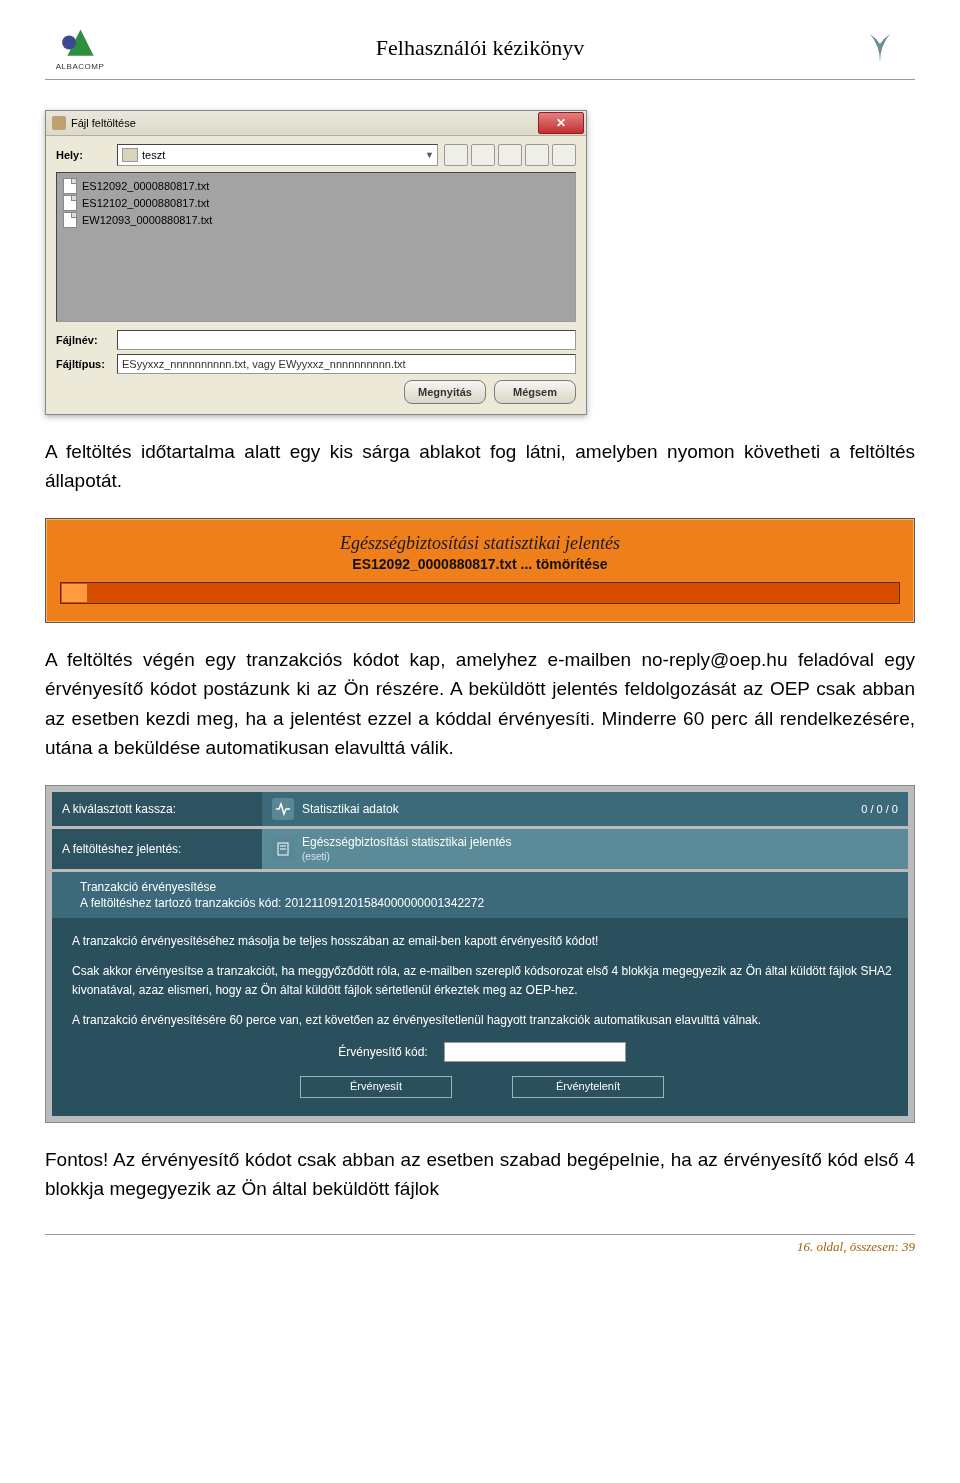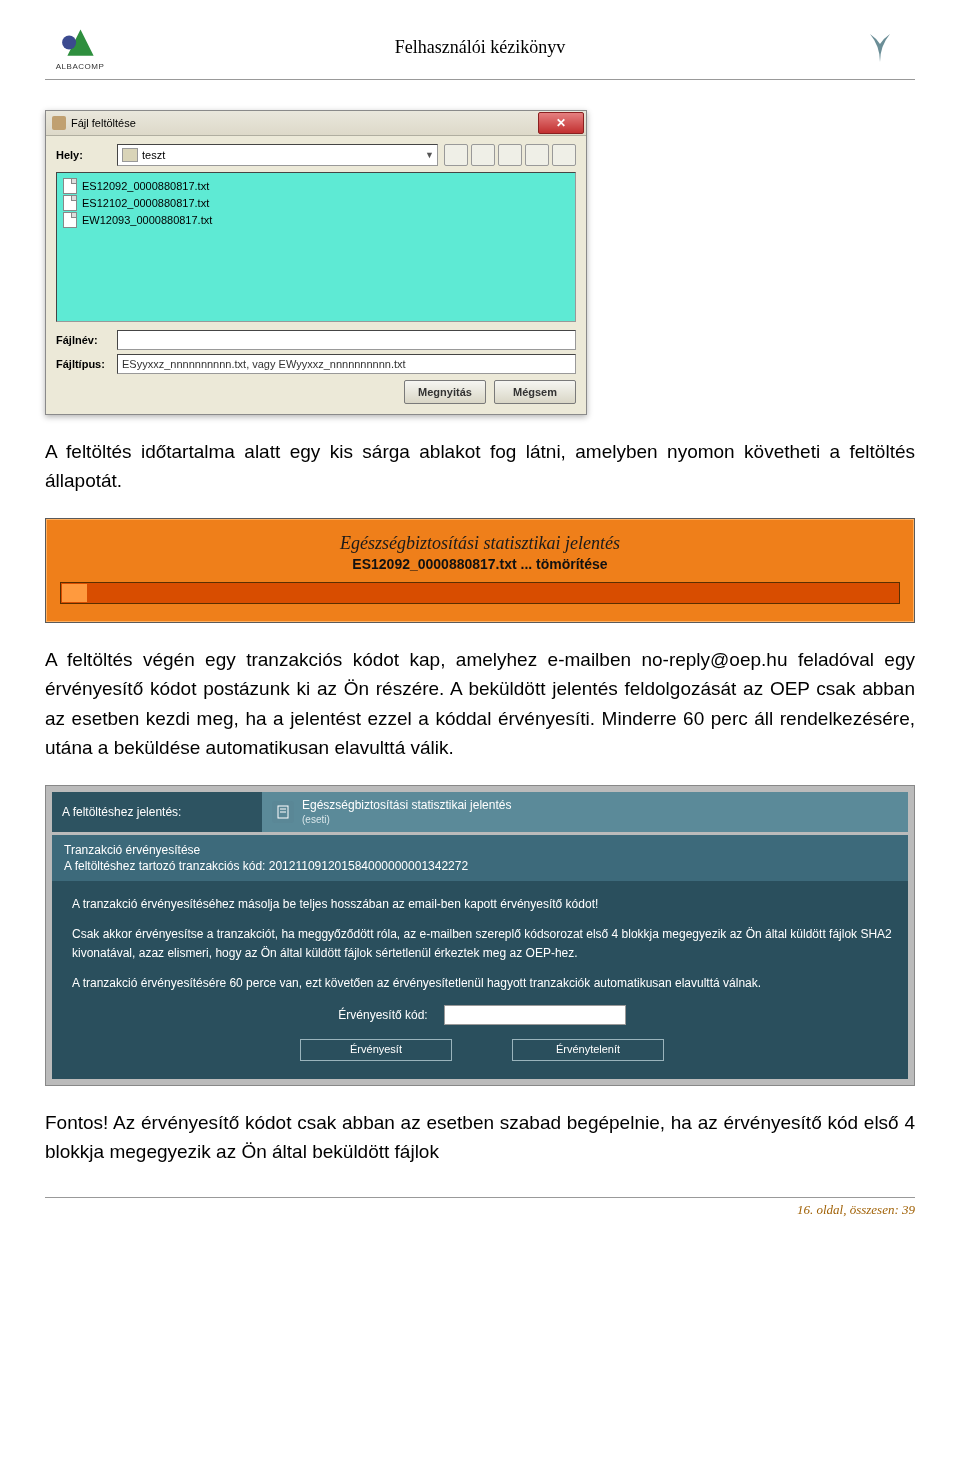--- a/index.html
+++ b/index.html
@@ -18,21 +18,21 @@
     align-items: center;
     justify-content: space-between;
     border-bottom: 1px solid #999;
     padding-bottom: 4px;
     margin-bottom: 30px;
   }
   .header-title {
     flex: 1;
     text-align: center;
     font-family: Georgia, 'Times New Roman', serif;
-    font-size: 18px;
+    font-size: 22px;
   }
   .logo-left, .logo-right {
     width: 70px;
     height: 55px;
     display: flex;
     align-items: center;
     justify-content: center;
     flex-direction: column;
   }
   .logo-left svg { width: 45px; height: 35px; }
@@ -78,37 +78,37 @@
     display:flex; align-items:center; padding:0 4px; gap:4px;
     position:relative;
   }
   .folder-combo::after{
     content:"▼"; position:absolute; right:3px; font-size:9px; color:#555;
   }
   .mini-icon { width:14px; height:12px; background:#d9d4b8; border:1px solid #999; }
   .toolbar-icons { display:flex; gap:3px;}
   .toolbar-icons .tb { width:22px; height:20px; border:1px solid #999; background:#efefe7; border-radius:2px;}
   .file-list {
-    border:1px inset #999; background:#5eead4; height:140px; padding:4px 6px;
+    border:1px inset #999; background:#a3a3a3; height:140px; padding:4px 6px;
     margin-bottom:8px;
   }
   .file-item { display:flex; align-items:center; gap:5px; height:17px;}
   .file-glyph { width:12px; height:14px; border:1px solid #888; background:#fff; position:relative;}
   .file-glyph::after{content:""; position:absolute; top:0; right:0; width:4px; height:4px; background:#ddd; border-left:1px solid #888; border-bottom:1px solid #888;}
   .field-row { display:flex; align-items:center; gap:6px; margin-bottom:4px;}
   .field-row label { font-weight:bold; width:55px;}
   .field-input {
     flex:1; height:18px; border:1px inset #999; background:#fff; padding:0 4px;
     font-size:11px; color:#333; display:flex; align-items:center;
   }
   .dialog-buttons { display:flex; justify-content:flex-end; gap:8px; margin-top:6px;}
   .dlg-btn {
     min-width:80px; height:22px; border:1px solid #7a7a7a; background:linear-gradient(#f6f6f2,#d9d6c6);
     font-size:11px; display:flex; align-items:center; justify-content:center; font-weight:bold; color:#333;
-    border-radius:2px;
+    border-radius:8px;
   }
 
   
   .doc-para {
     font-size: 19px;
     line-height: 1.55;
     margin: 22px 0;
     text-align: justify;
   }
 
@@ -167,21 +167,21 @@
     flex:1;
     display:flex; align-items:center; justify-content:space-between;
     padding:6px 10px;
     gap:8px;
   }
   .vp-tab .tab-ico { width:22px; height:22px; background:#5a8796; border-radius:3px; display:flex;align-items:center;justify-content:center;}
   .vp-tab-count { font-size:11px; }
   .vp-tab2 { background:#5b8a99; }
   .vp-tab2 .sub { font-size:10px; color:#d8e6ea;}
   .vp-transaction {
-    background:#3d6a7b; padding:8px 12px; font-size:12px;
+    background:#3d6a7b; padding:8px 28px; font-size:12px;
   }
   .vp-transaction .t-title { margin-bottom:2px;}
   .vp-dark {
     background:#2a4f5d;
     padding:14px 16px 18px 20px;
     font-size:12px;
     line-height:1.55;
   }
   .vp-dark p { margin:0 0 12px 0; }
   .vp-form-row { display:flex; align-items:center; justify-content:center; gap:16px; margin:10px 0 14px 0;}
@@ -286,20 +286,34 @@
     <div class="progress-title">Egészségbiztosítási statisztikai jelentés</div>
     <div class="progress-sub">ES12092_0000880817.txt ... tömörítése</div>
     <div class="progress-bar-outer">
       <div class="progress-bar-inner"></div>
     </div>
   </div>
 
   <p class="doc-para">A feltöltés végén egy tranzakciós kódot kap, amelyhez e-mailben no-reply@oep.hu feladóval egy érvényesítő kódot postázunk ki az Ön részére. A beküldött jelentés feldolgozását az OEP csak abban az esetben kezdi meg, ha a jelentést ezzel a kóddal érvényesíti. Minderre 60 perc áll rendelkezésére, utána a beküldése automatikusan elavulttá válik.</p>
 
   <div class="validation-panel">
+    <div class="vp-row">
+      <div class="vp-label">A kiválasztott kassza:</div>
+      <div class="vp-tab">
+        <div style="display:flex;align-items:center;gap:8px;">
+          <span class="tab-ico">
+            <svg width="14" height="14" viewBox="0 0 14 14">
+                <polyline points="0,7 3,7 5,2 8,12 10,7 14,7" stroke="#fff" fill="none" stroke-width="1.5"></polyline>
+              </svg>
+          </span>
+          <span>Statisztikai adatok</span>
+        </div>
+        <span class="vp-tab-count">0 / 0 / 0</span>
+      </div>
+    </div>
     <div class="vp-row">
       <div class="vp-label">A feltöltéshez jelentés:</div>
       <div class="vp-tab vp-tab2">
         <div style="display:flex;align-items:center;gap:8px;">
           <span class="tab-ico">
             <svg width="14" height="14" viewBox="0 0 14 14">
                 <rect x="2" y="1" width="10" height="12" fill="none" stroke="#fff"></rect>
                 <line x1="4" y1="4" x2="10" y2="4" stroke="#fff"></line>
                 <line x1="4" y1="7" x2="10" y2="7" stroke="#fff"></line>
               </svg>

